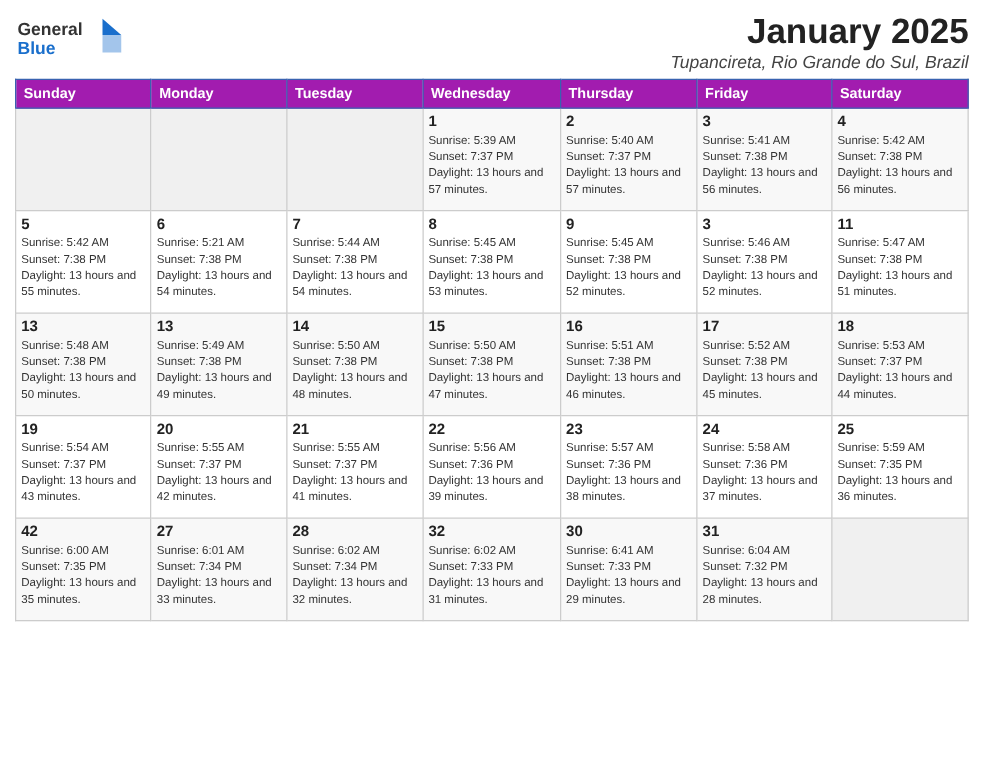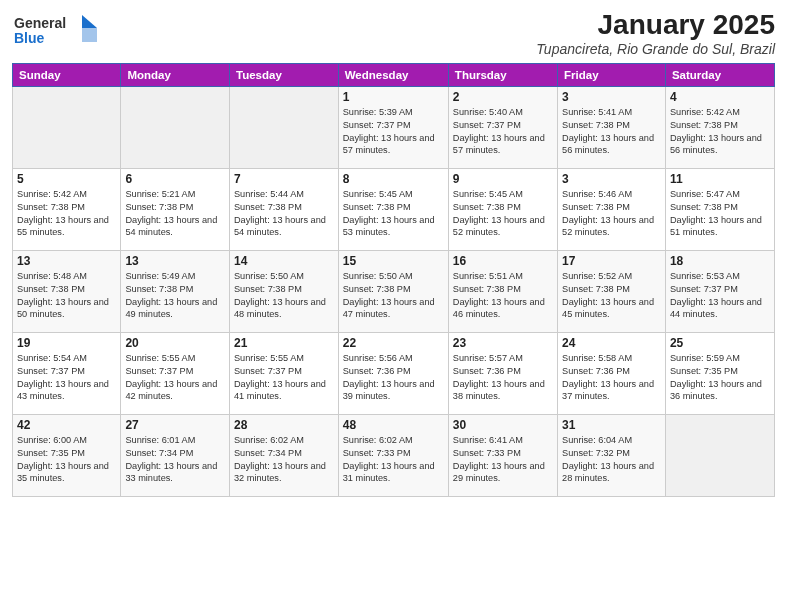--- a/index.html
+++ b/index.html
@@ -323,21 +323,21 @@
 and 33 minutes.</div>
           </td>
           <td>
             <span class="day-number">28</span>
             <div class="day-content">Sunrise: 6:02 AM
 Sunset: 7:34 PM
 Daylight: 13 hours
 and 32 minutes.</div>
           </td>
           <td>
-            <span class="day-number">48</span>
+            <span class="day-number">32</span>
             <div class="day-content">Sunrise: 6:02 AM
 Sunset: 7:33 PM
 Daylight: 13 hours
 and 31 minutes.</div>
           </td>
           <td>
             <span class="day-number">30</span>
             <div class="day-content">Sunrise: 6:41 AM
 Sunset: 7:33 PM
 Daylight: 13 hours

